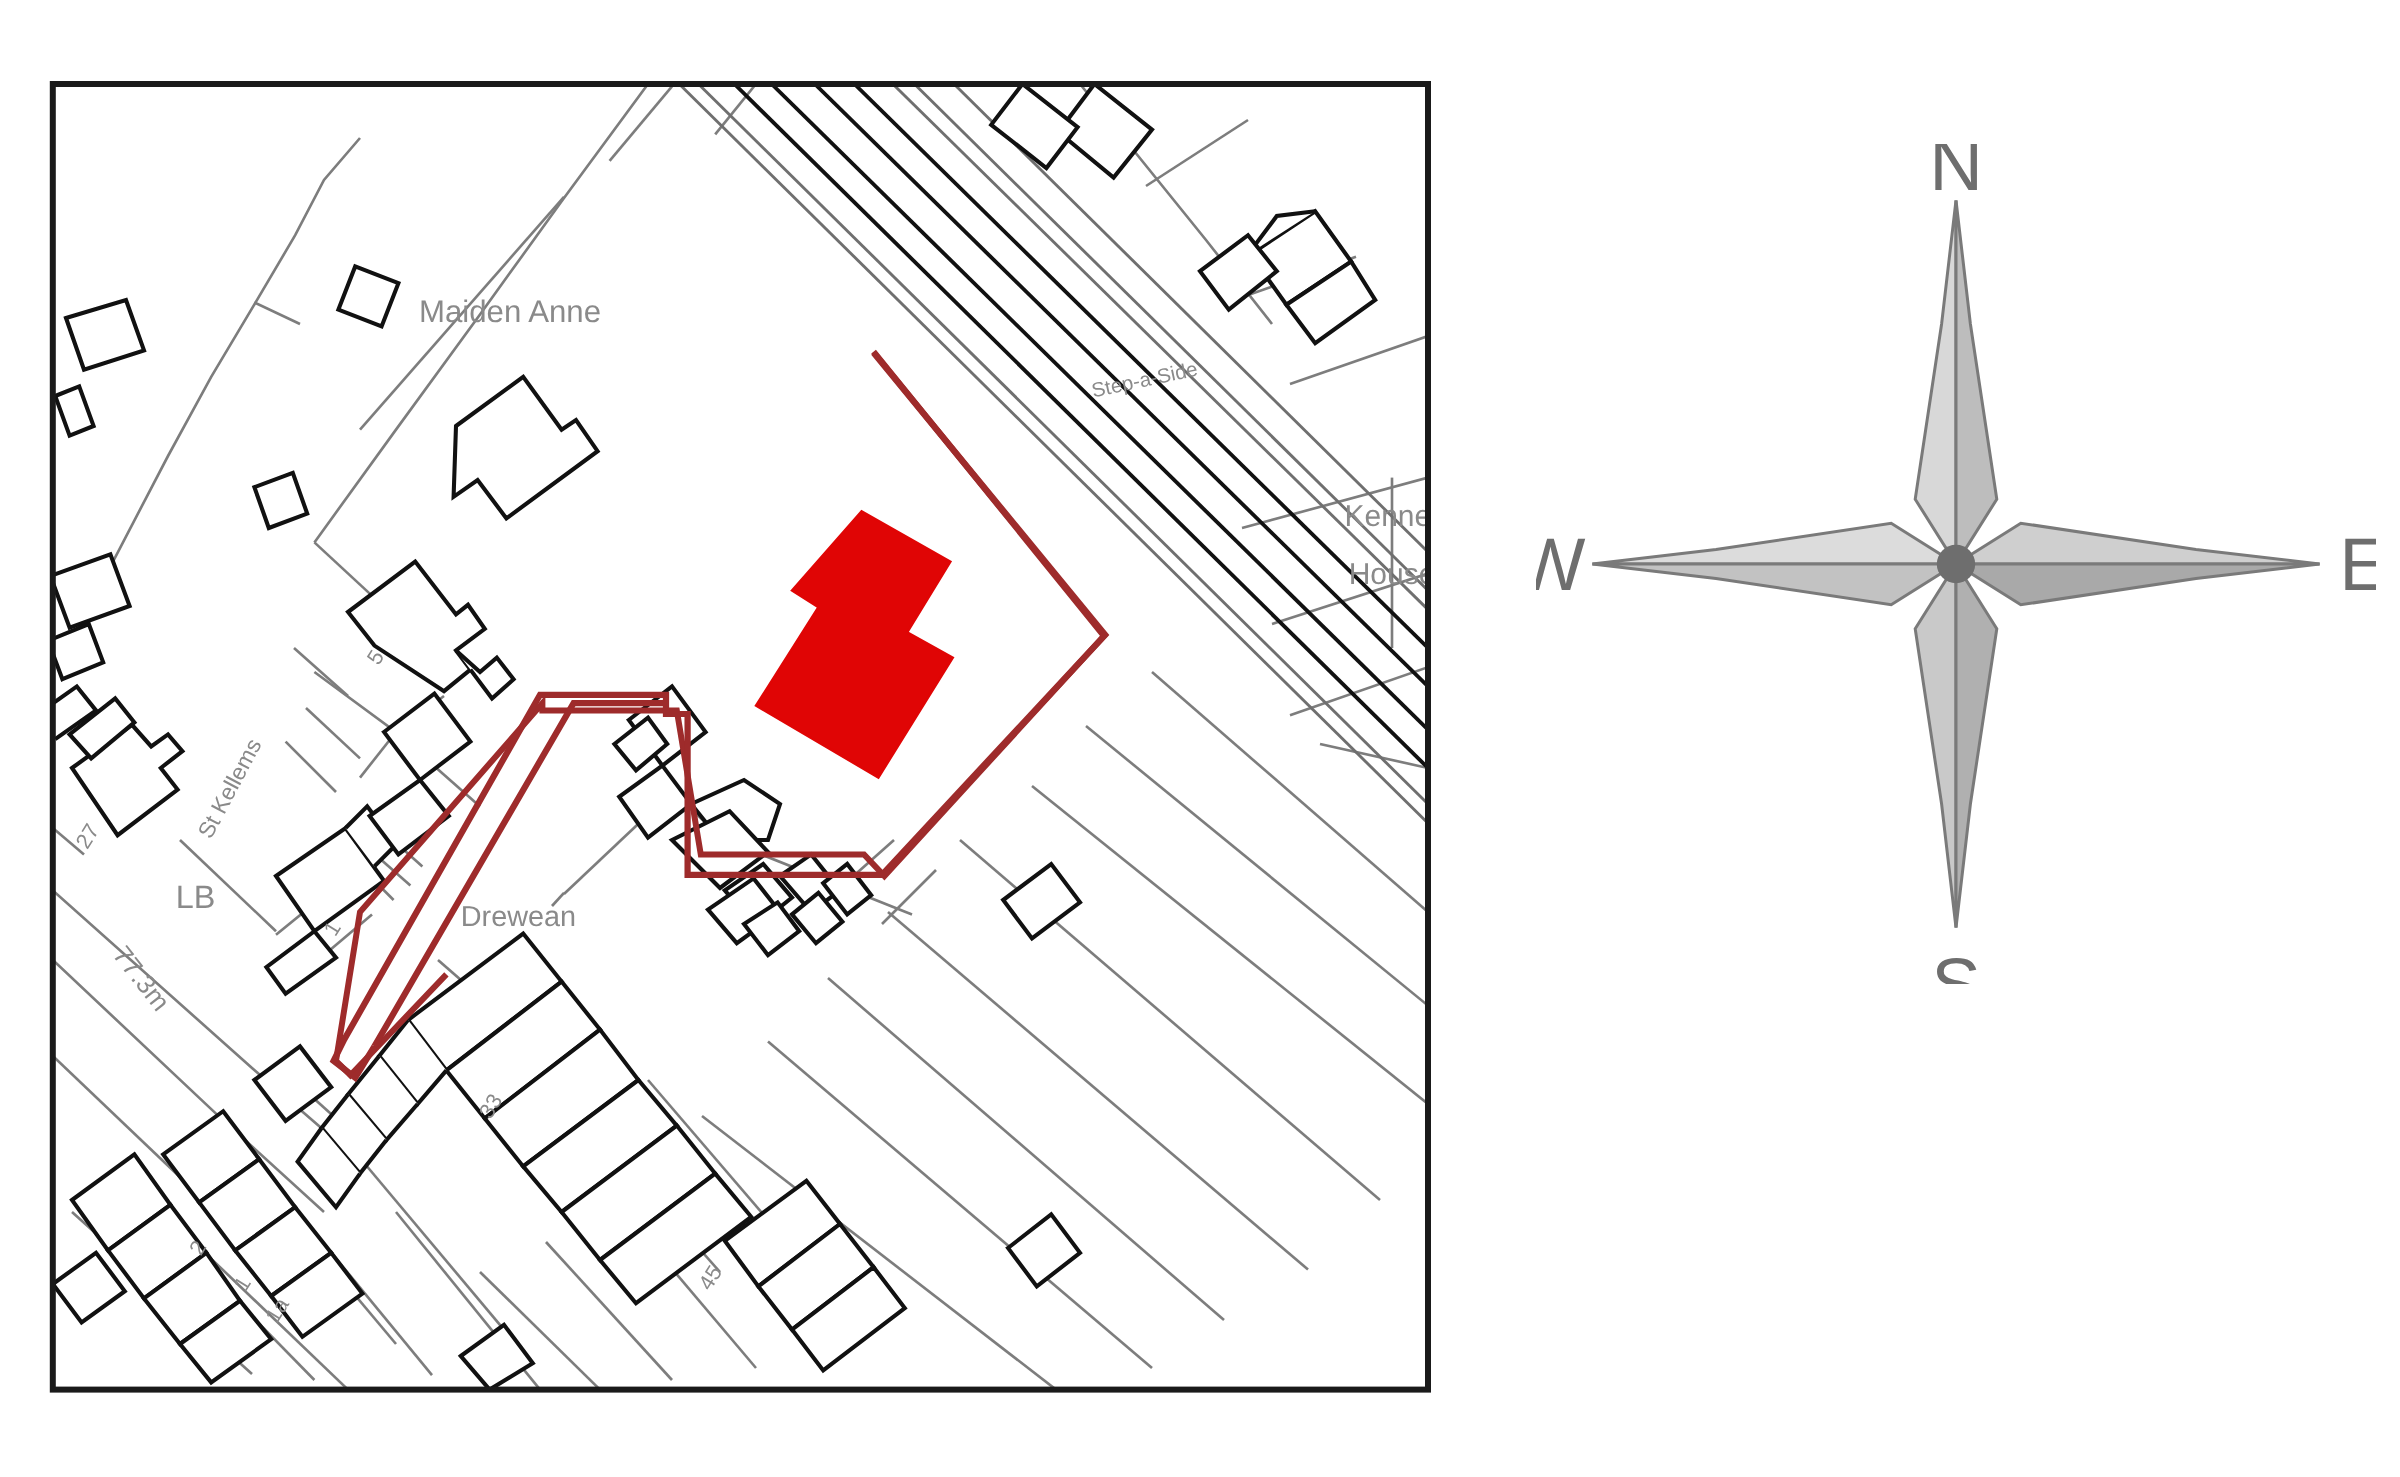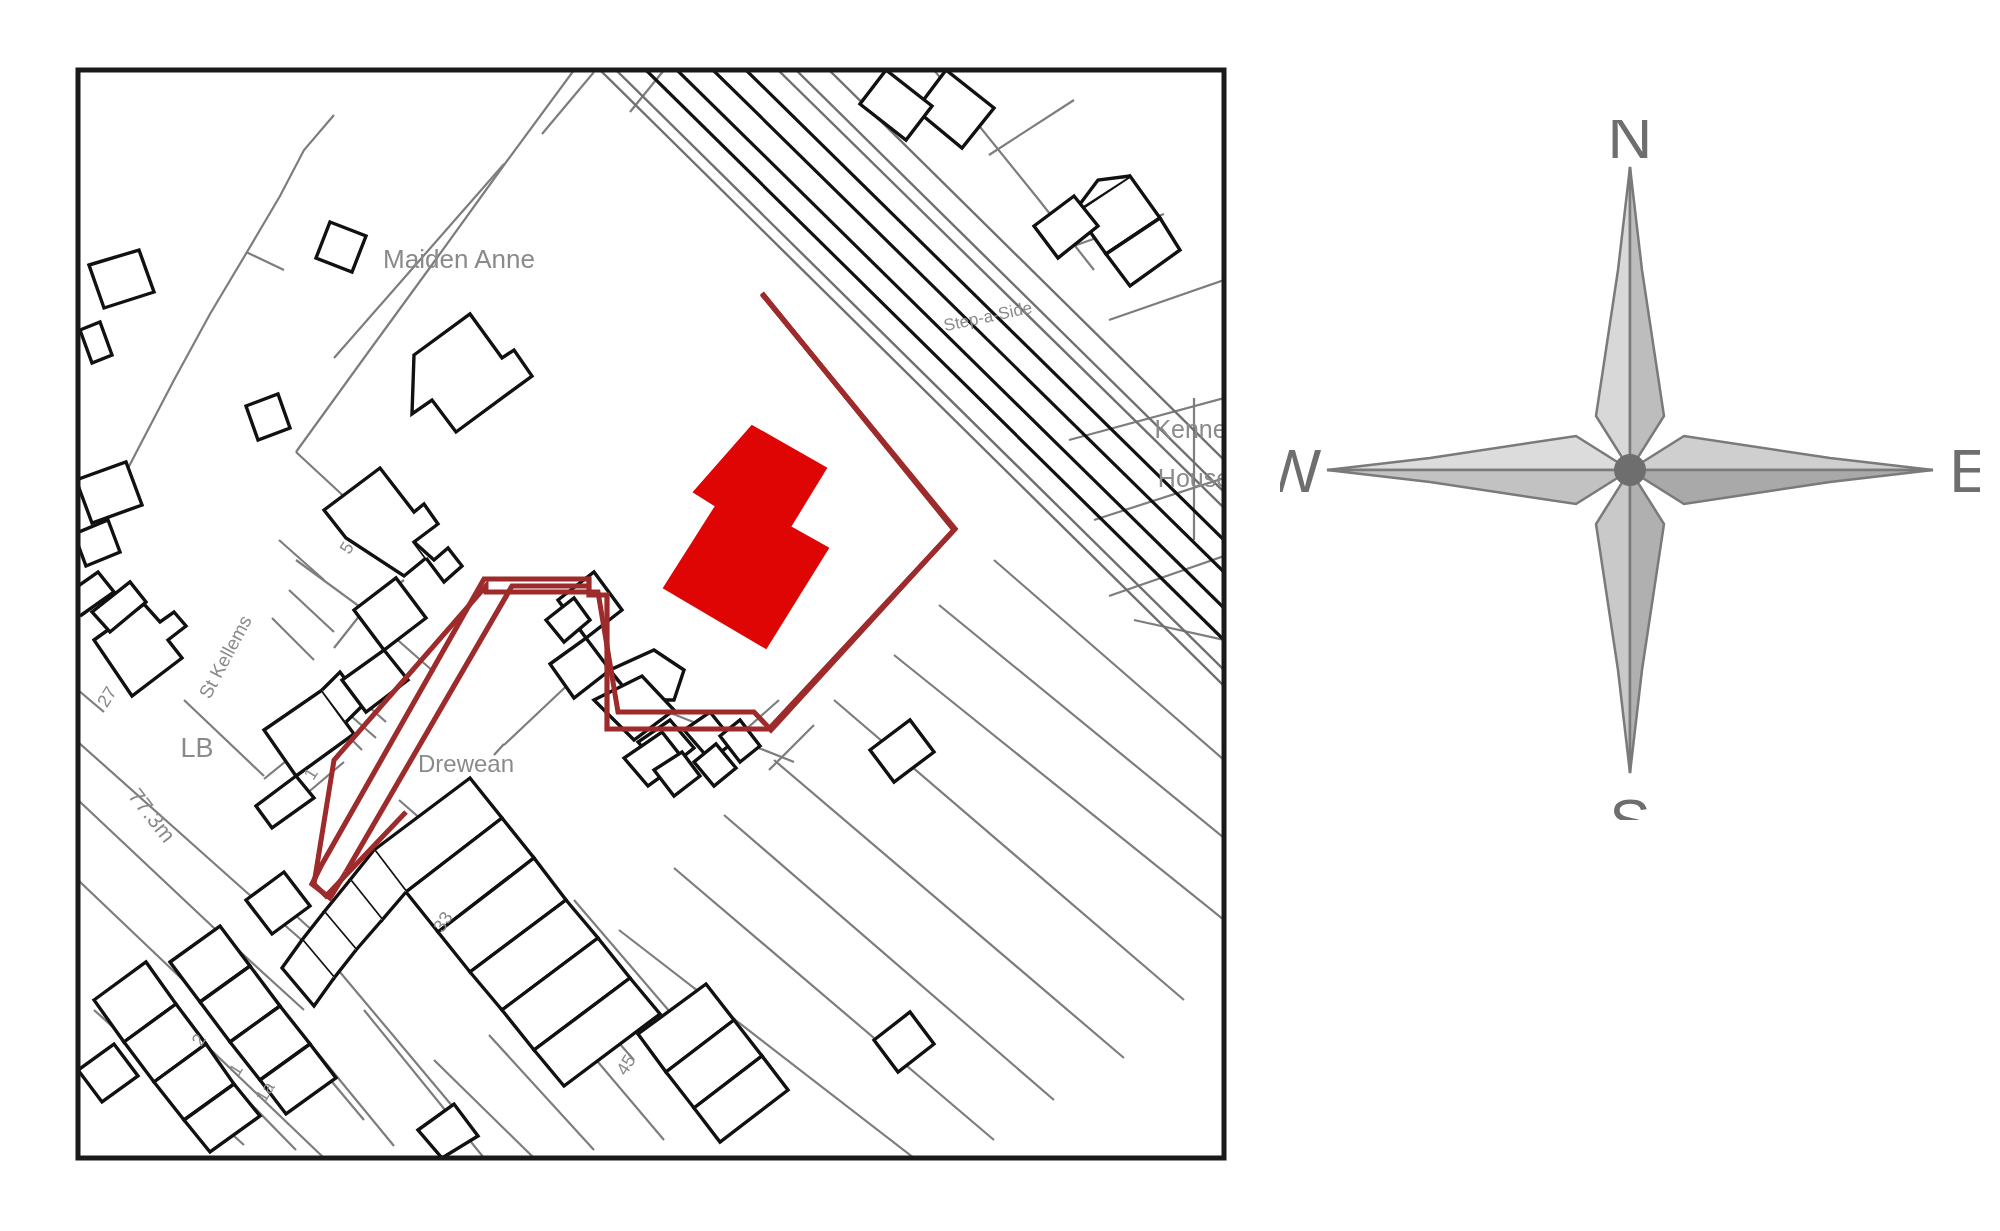--- a/index.html
+++ b/index.html
@@ -17,21 +17,20 @@
     height: 1231px;
     background: #ffffff;
   }
   
   #map-panel {
     position: absolute;
     left: 0px;
     top: 0px;
     width: 1230px;
     height: 1033px;
-    margin-left: 34px;
   }
   #map-svg { display:block; }
   
   #compass-panel {
     position: absolute;
     left: 1280px;
     top: 120px;
     width: 700px;
     height: 700px;
   }

